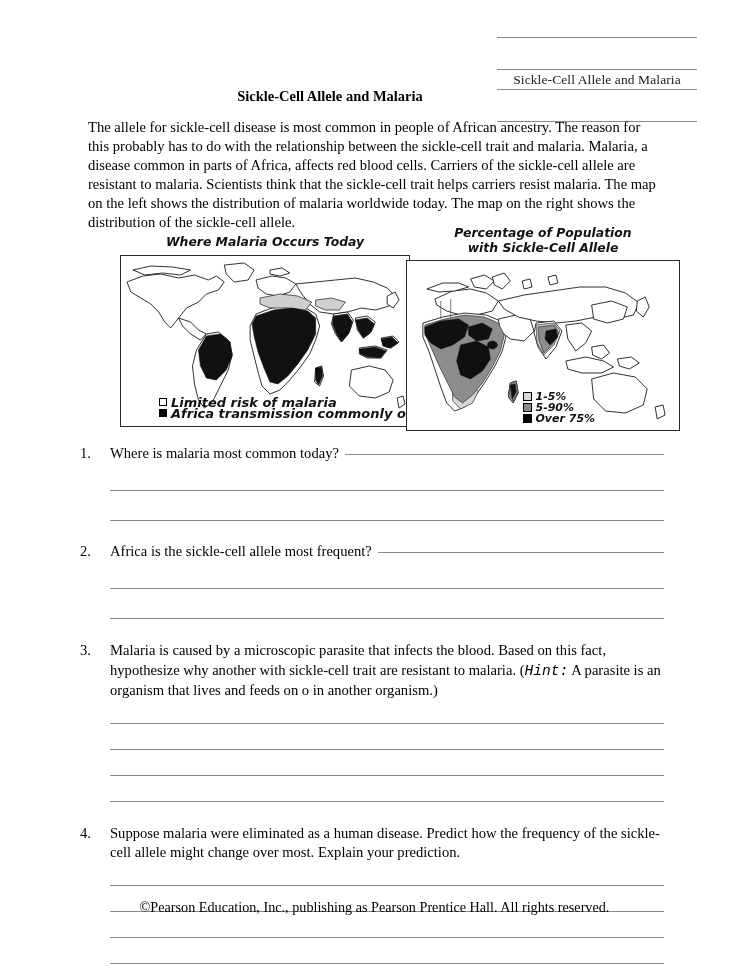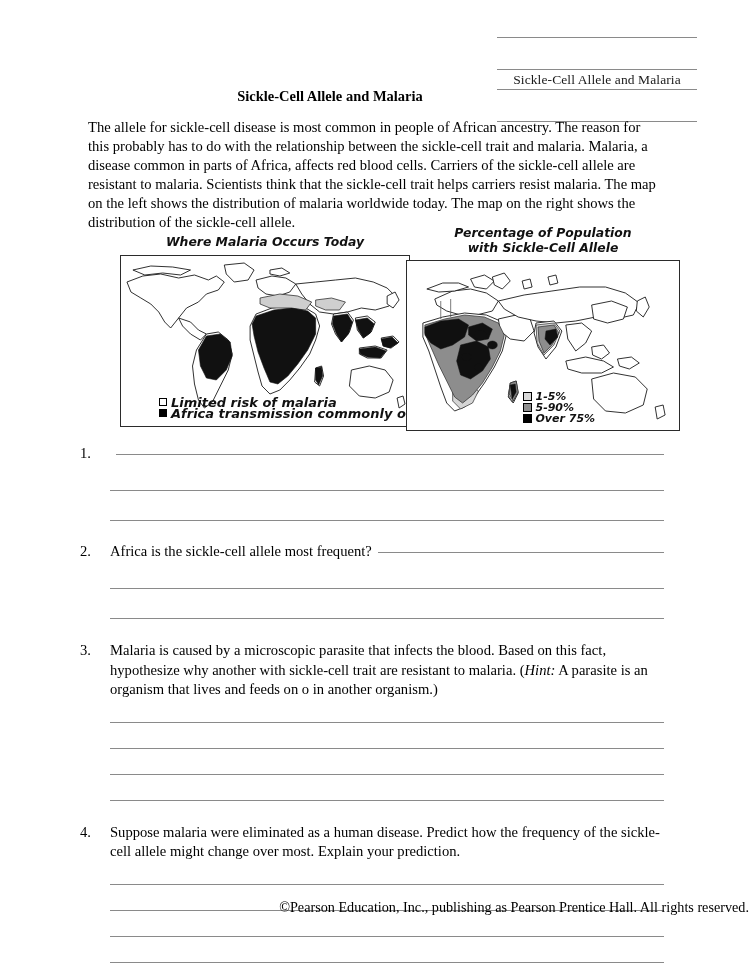--- a/index.html
+++ b/index.html
@@ -169,29 +169,29 @@
     margin-left: 6px;
     position: relative;
     top: -3px;
     height: 1px;
   }
   .ans-line {
     margin-left: 30px;
     border-bottom: 1px solid #8a8a8a;
     height: 1px;
   }
-  .q-hint-i { font-style: italic; }
+  .q-hint-i { font-style: italic; font-family: Liberation Mono, monospace; }
 
   
   .footer {
     position: absolute;
     left: 0;
     top: 899px;
     width: 749px;
-    text-align: right;
+    text-align: center;
     font-size: 14.2px;
   }
 </style>
 </head>
 <body>
 
 <div class="page">
 
   <div class="header-block">
     <div class="hdr-rule"></div>
@@ -362,20 +362,21 @@
       </div>
     </div>
   </div>
 
   <div class="questions">
 
     <div class="q-item" style="margin-top:0px;">
       <div class="q-head">
         <span class="q-num">1.</span>
         <span class="q-text-wrap">
+          <span class="q-text">Where is malaria most common today?</span>
           <span class="q-inline-rule"></span>
         </span>
       </div>
       <div class="ans-line" style="margin-top:26px;"></div>
       <div class="ans-line" style="margin-top:28px;"></div>
     </div>
 
     <div class="q-item" style="margin-top:21px;">
       <div class="q-head">
         <span class="q-num">2.</span>

